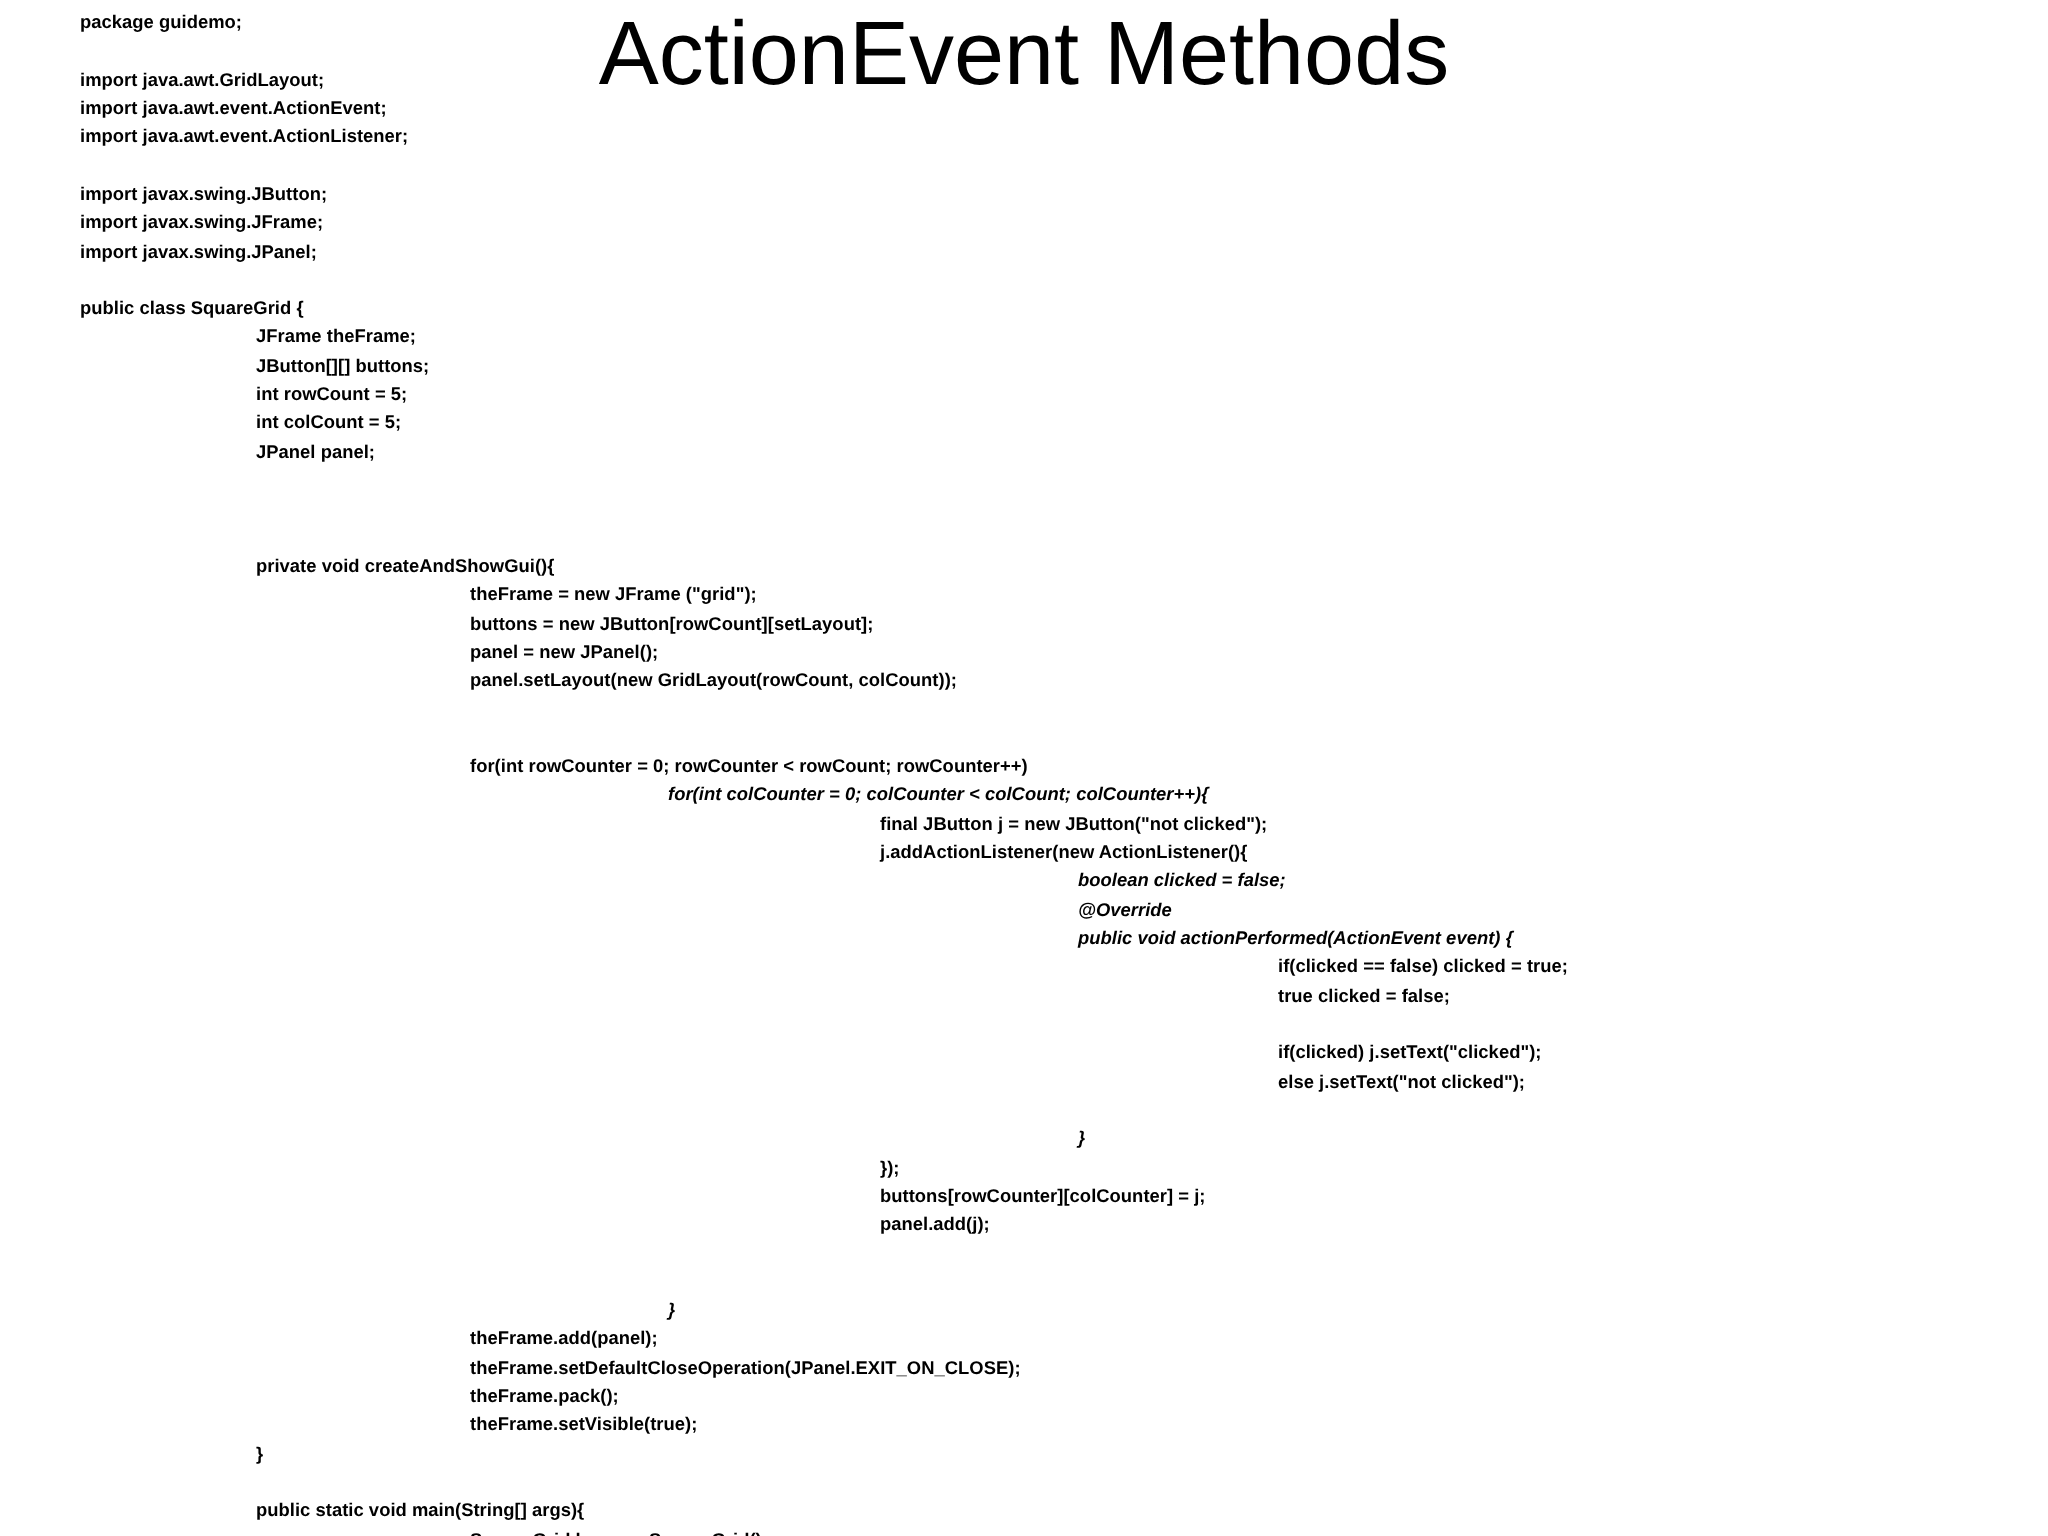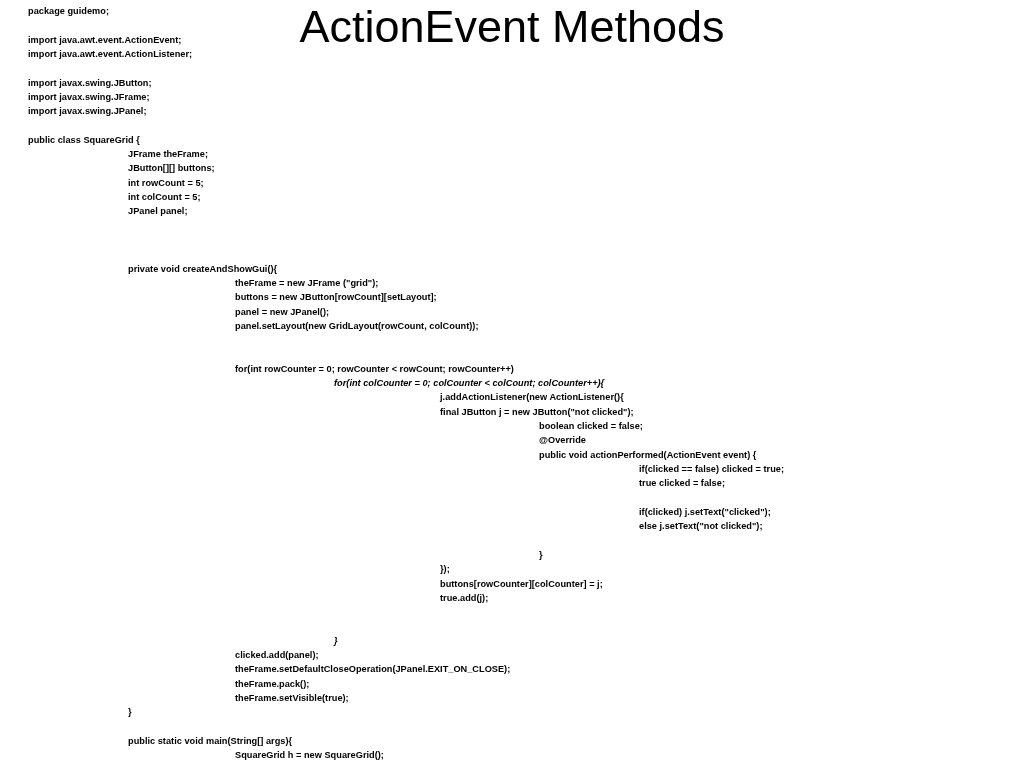--- a/index.html
+++ b/index.html
@@ -45,39 +45,40 @@
     font-weight: bold;
     line-height: 14.32px;
     height: 14.32px;
     color: #000000;
     white-space: pre;
     letter-spacing: 0.02px;
   }
   .code-line .txt {
     display: inline;
   }
-  .ind0  { padding-left: 28px;  }
+  .ind0  { padding-left: 40px;  }
   .ind1  { padding-left: 128px; }
   .ind2  { padding-left: 235px; }
   .ind3  { padding-left: 334px; font-style: italic; }
   .ind4  { padding-left: 440px; }
-  .ind5  { padding-left: 539px; }
+  .ind5  { padding-left: 539px; font-style: italic; }
   .ind6  { padding-left: 639px; }
   .blank { height: 14.32px; }
 </style>
 </head>
 <body>
 
 <div id="slide">
 
   <div id="slide-title">ActionEvent Methods</div>
 
   <div id="code-block">
       <div class="code-line ind0"><span class="txt">package guidemo;</span></div>
       <div class="code-line ind0 blank"><span class="txt"></span></div>
+      <div class="code-line ind0"><span class="txt">import java.awt.GridLayout;</span></div>
       <div class="code-line ind0"><span class="txt">import java.awt.event.ActionEvent;</span></div>
       <div class="code-line ind0"><span class="txt">import java.awt.event.ActionListener;</span></div>
       <div class="code-line ind0 blank"><span class="txt"></span></div>
       <div class="code-line ind0"><span class="txt">import javax.swing.JButton;</span></div>
       <div class="code-line ind0"><span class="txt">import javax.swing.JFrame;</span></div>
       <div class="code-line ind0"><span class="txt">import javax.swing.JPanel;</span></div>
       <div class="code-line ind0 blank"><span class="txt"></span></div>
       <div class="code-line ind0"><span class="txt">public class SquareGrid {</span></div>
       <div class="code-line ind1"><span class="txt">JFrame theFrame;</span></div>
       <div class="code-line ind1"><span class="txt">JButton[][] buttons;</span></div>
@@ -89,39 +90,39 @@
       <div class="code-line ind0 blank"><span class="txt"></span></div>
       <div class="code-line ind1"><span class="txt">private void createAndShowGui(){</span></div>
       <div class="code-line ind2"><span class="txt">theFrame = new JFrame ("grid");</span></div>
       <div class="code-line ind2"><span class="txt">buttons = new JButton[rowCount][setLayout];</span></div>
       <div class="code-line ind2"><span class="txt">panel = new JPanel();</span></div>
       <div class="code-line ind2"><span class="txt">panel.setLayout(new GridLayout(rowCount, colCount));</span></div>
       <div class="code-line ind0 blank"><span class="txt"></span></div>
       <div class="code-line ind0 blank"><span class="txt"></span></div>
       <div class="code-line ind2"><span class="txt">for(int rowCounter = 0; rowCounter &lt; rowCount; rowCounter++)</span></div>
       <div class="code-line ind3"><span class="txt">for(int colCounter = 0; colCounter &lt; colCount; colCounter++){</span></div>
+      <div class="code-line ind4"><span class="txt">final JButton j = new JButton("not clicked");</span></div>
       <div class="code-line ind4"><span class="txt">j.addActionListener(new ActionListener(){</span></div>
-      <div class="code-line ind4"><span class="txt">final JButton j = new JButton("not clicked");</span></div>
       <div class="code-line ind5"><span class="txt">boolean clicked = false;</span></div>
       <div class="code-line ind5"><span class="txt">@Override</span></div>
       <div class="code-line ind5"><span class="txt">public void actionPerformed(ActionEvent event) {</span></div>
       <div class="code-line ind6"><span class="txt">if(clicked == false) clicked = true;</span></div>
       <div class="code-line ind6"><span class="txt">true clicked = false;</span></div>
       <div class="code-line ind0 blank"><span class="txt"></span></div>
       <div class="code-line ind6"><span class="txt">if(clicked) j.setText("clicked");</span></div>
       <div class="code-line ind6"><span class="txt">else j.setText("not clicked");</span></div>
       <div class="code-line ind0 blank"><span class="txt"></span></div>
       <div class="code-line ind5"><span class="txt">}</span></div>
       <div class="code-line ind4"><span class="txt">});</span></div>
       <div class="code-line ind4"><span class="txt">buttons[rowCounter][colCounter] = j;</span></div>
-      <div class="code-line ind4"><span class="txt">true.add(j);</span></div>
+      <div class="code-line ind4"><span class="txt">panel.add(j);</span></div>
       <div class="code-line ind0 blank"><span class="txt"></span></div>
       <div class="code-line ind0 blank"><span class="txt"></span></div>
       <div class="code-line ind3"><span class="txt">}</span></div>
-      <div class="code-line ind2"><span class="txt">clicked.add(panel);</span></div>
+      <div class="code-line ind2"><span class="txt">theFrame.add(panel);</span></div>
       <div class="code-line ind2"><span class="txt">theFrame.setDefaultCloseOperation(JPanel.EXIT_ON_CLOSE);</span></div>
       <div class="code-line ind2"><span class="txt">theFrame.pack();</span></div>
       <div class="code-line ind2"><span class="txt">theFrame.setVisible(true);</span></div>
       <div class="code-line ind1"><span class="txt">}</span></div>
       <div class="code-line ind0 blank"><span class="txt"></span></div>
       <div class="code-line ind1"><span class="txt">public static void main(String[] args){</span></div>
       <div class="code-line ind2"><span class="txt">SquareGrid h = new SquareGrid();</span></div>
     </div>
 
 </div>

